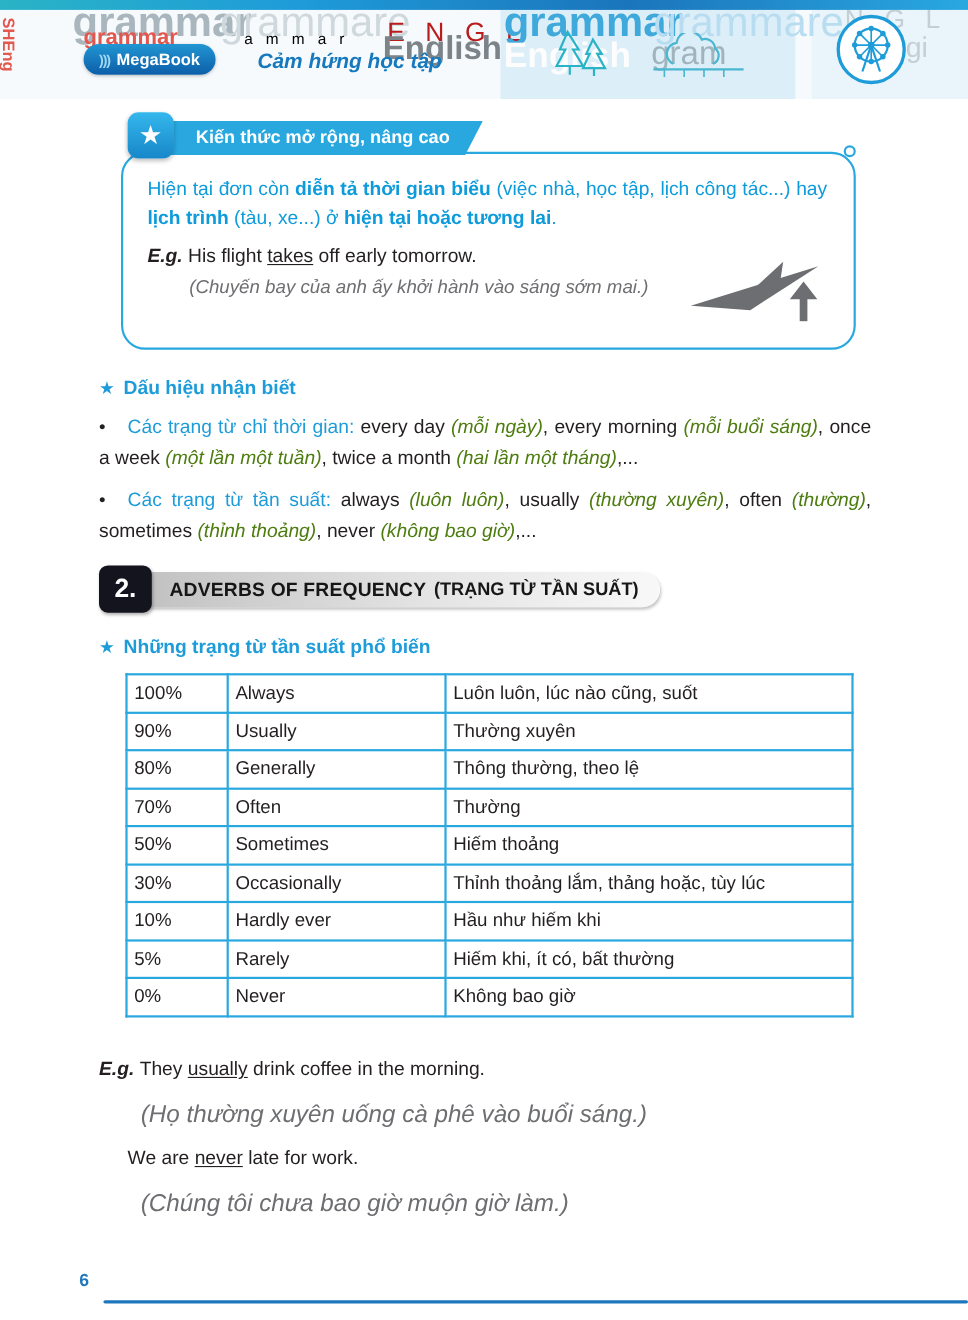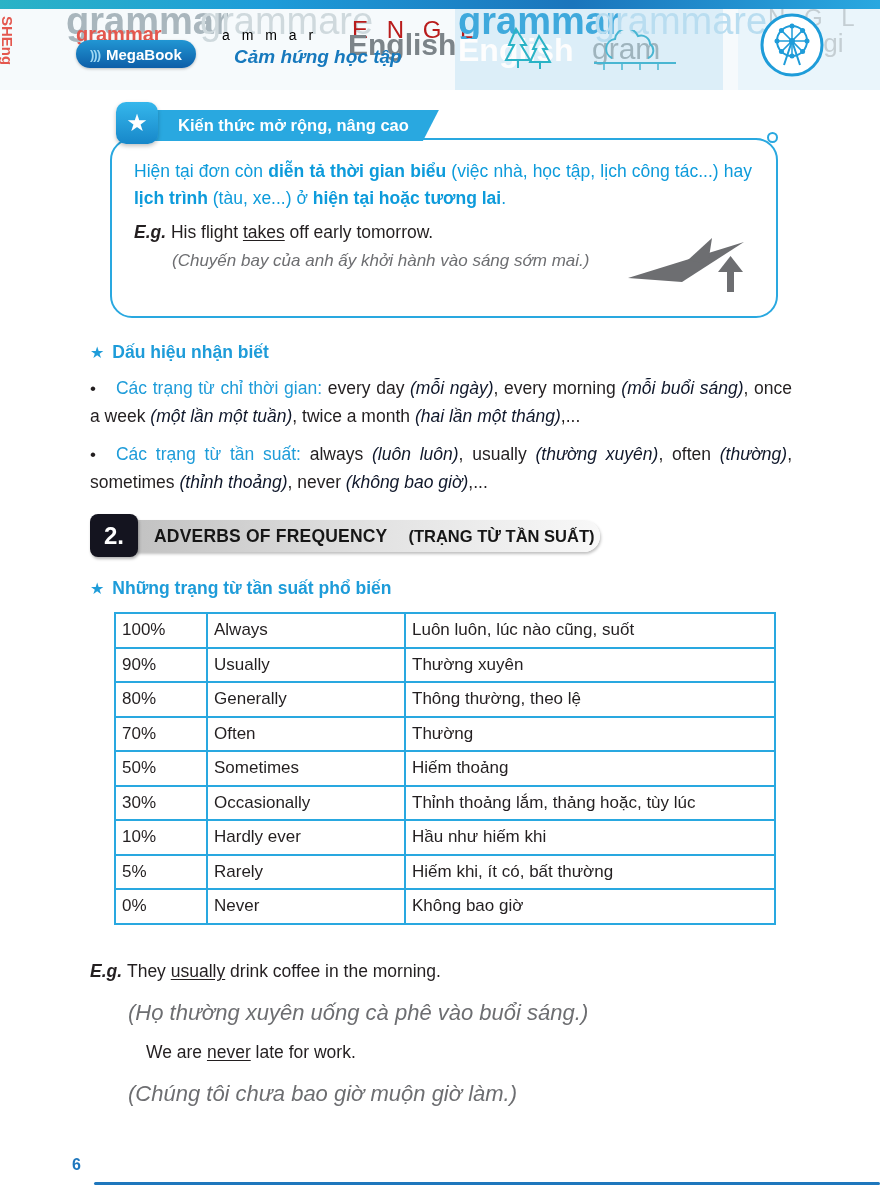--- a/index.html
+++ b/index.html
@@ -62,47 +62,47 @@
   .bullet-line{position:absolute;left:90px;width:702px;font-size:17.5px;line-height:1.6;text-align:justify;color:#231f20}
   .bl1{top:374px}
   .bl2{top:440px}
   .bullet{margin-right:20px;font-size:17px}
 
   
   .seg.b{font-weight:700}
   .seg.u{text-decoration:underline;text-underline-offset:2px}
   .seg.eg{font-weight:700;font-style:italic}
   .seg.blue{color:#1e9cd9}
-  .seg.ig{font-style:italic;color:#0f172a}
+  .seg.ig{font-style:italic;color:#4d7c0f}
 
   
   .section-head{position:absolute;left:90px;top:514px;width:520px;height:44px}
   .section-bar{position:absolute;left:8px;top:6px;height:32px;width:502px;
                background:linear-gradient(90deg,#bdbdbd,#e2e2e2 55%,#f8f8f8);
-               border-radius:0 16px 16px 0;display:flex;align-items:center;gap:21px;
+               border-radius:0 16px 16px 0;display:flex;align-items:center;gap:7px;
                padding-left:56px;box-shadow:1px 2px 3px rgba(0,0,0,.25)}
   .section-bar .t1{font-weight:700;font-size:17.5px;color:#161616;letter-spacing:.2px}
   .section-bar .t2{font-weight:700;font-size:16.5px;color:#161616}
   .section-num{position:absolute;left:0;top:0;width:48px;height:43px;background:#14141f;border-radius:8px;
                color:#fff;font-weight:700;font-size:24px;display:flex;align-items:center;justify-content:center;
                box-shadow:1px 2px 3px rgba(0,0,0,.3)}
 
   
   .freq-table{position:absolute;left:114px;top:612px;width:660px;border-collapse:collapse;table-layout:fixed}
   .freq-table td{border:2px solid #29a8e0;height:34.5px;text-align:left;vertical-align:middle;
                  font-size:17px;color:#231f20;padding:0 6px}
   .freq-table col.c1{width:92px}
   .freq-table col.c2{width:198px}
   .freq-table col.c3{width:370px}
 
   
   .examples{position:absolute;left:90px;top:960px;width:700px;font-size:17.5px;color:#231f20}
   .ex-line{margin-bottom:14px;line-height:1.35}
   .ex-trans{margin:0 0 14px 38px;font-style:italic;color:#6d6e71;font-size:22px;line-height:1.35}
-  .ex-ind{margin-left:56px}
+  .ex-ind{margin-left:26px}
 
   
   .page-num{position:absolute;left:72px;top:1156px;font-size:16px;font-weight:700;color:#1e77bd}
   .footer-line{position:absolute;left:94px;top:1182px;width:786px;height:3px;background:#1e77bd;border-radius:2px}
 </style>
 </head>
 <body>
 
 <div>
 

